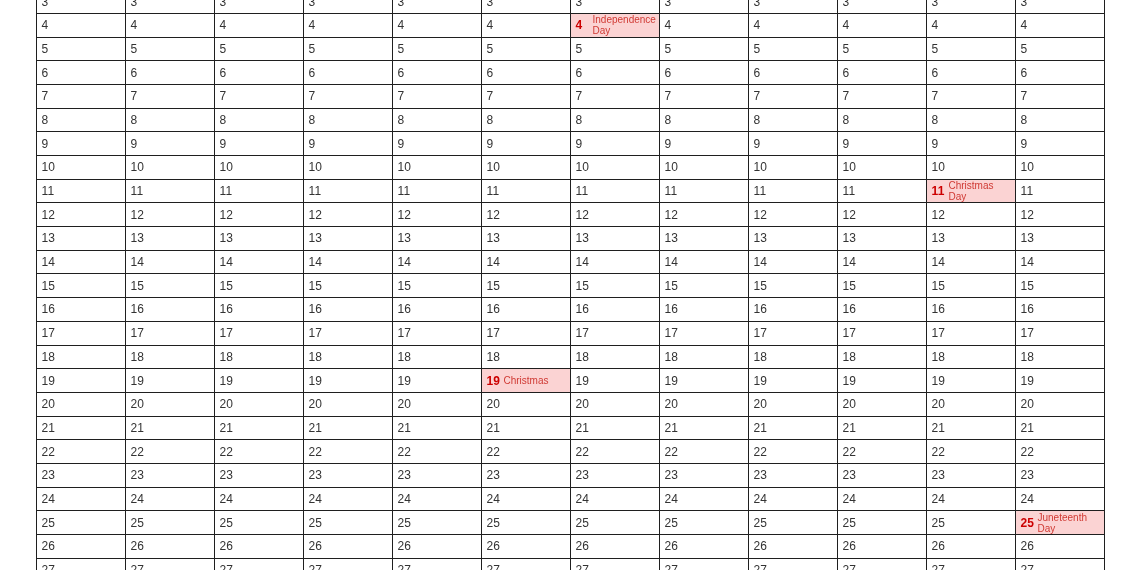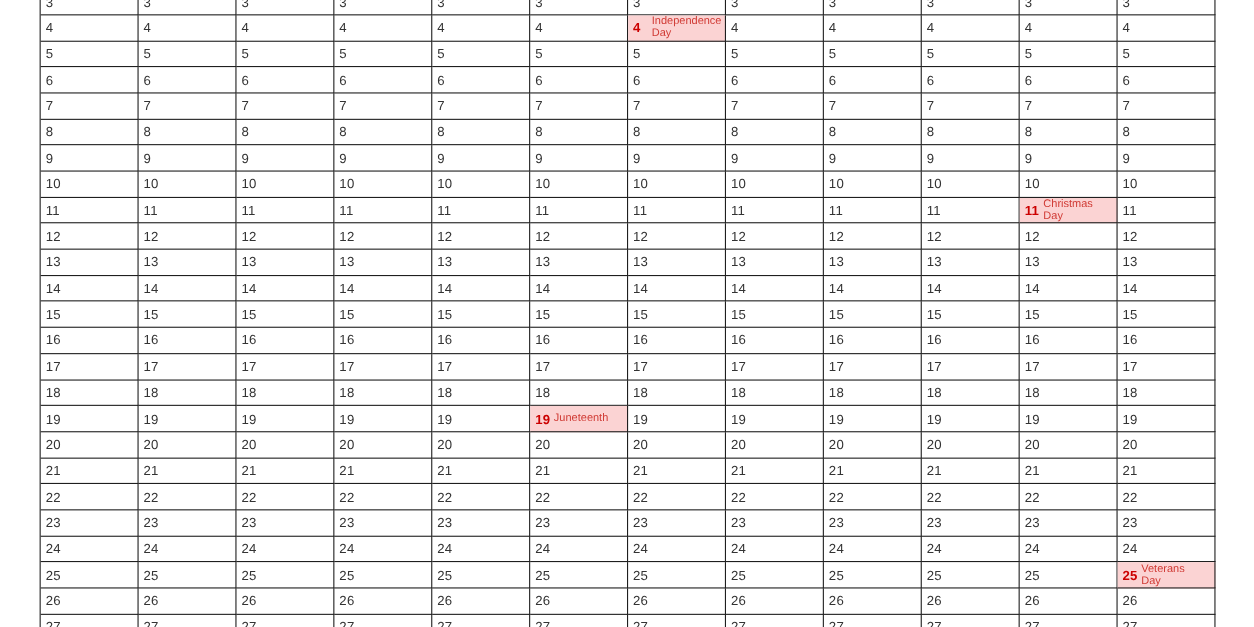--- a/index.html
+++ b/index.html
@@ -654,21 +654,21 @@
         <span class="day-num">19</span>
       </div>
       <div class="cell">
         <span class="day-num">19</span>
       </div>
       <div class="cell">
         <span class="day-num">19</span>
       </div>
       <div class="cell holiday">
         <span class="day-num">19</span>
-        <span class="holiday-label">Juneteenth</span>
+        <span class="holiday-label">Christmas</span>
       </div>
       <div class="cell">
         <span class="day-num">19</span>
       </div>
       <div class="cell">
         <span class="day-num">19</span>
       </div>
       <div class="cell">
         <span class="day-num">19</span>
       </div>
@@ -889,21 +889,21 @@
         <span class="day-num">25</span>
       </div>
       <div class="cell">
         <span class="day-num">25</span>
       </div>
       <div class="cell">
         <span class="day-num">25</span>
       </div>
       <div class="cell holiday">
         <span class="day-num">25</span>
-        <span class="holiday-label">Veterans Day</span>
+        <span class="holiday-label">Juneteenth Day</span>
       </div>
       <div class="cell">
         <span class="day-num">26</span>
       </div>
       <div class="cell">
         <span class="day-num">26</span>
       </div>
       <div class="cell">
         <span class="day-num">26</span>
       </div>

